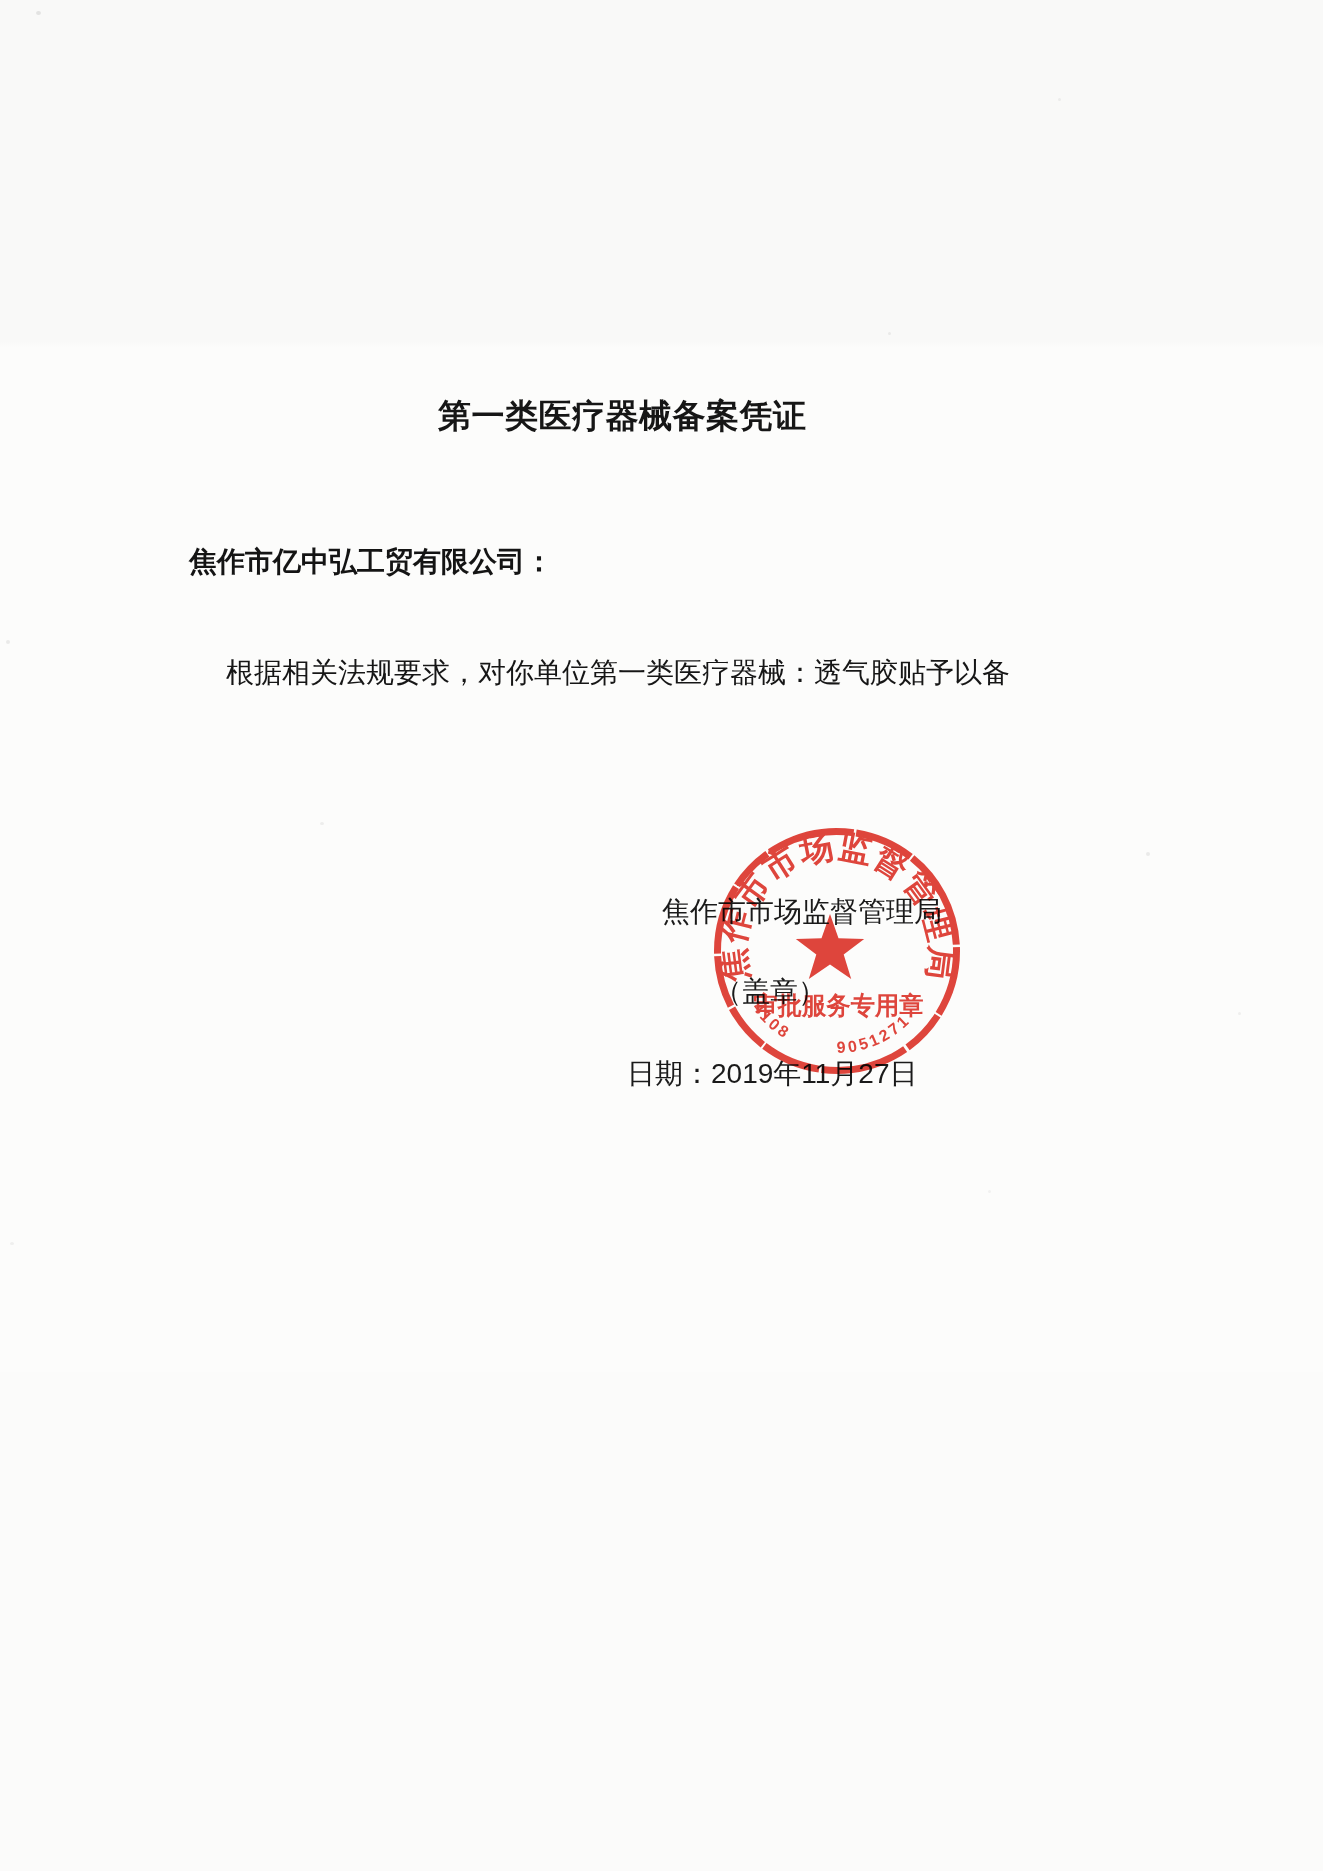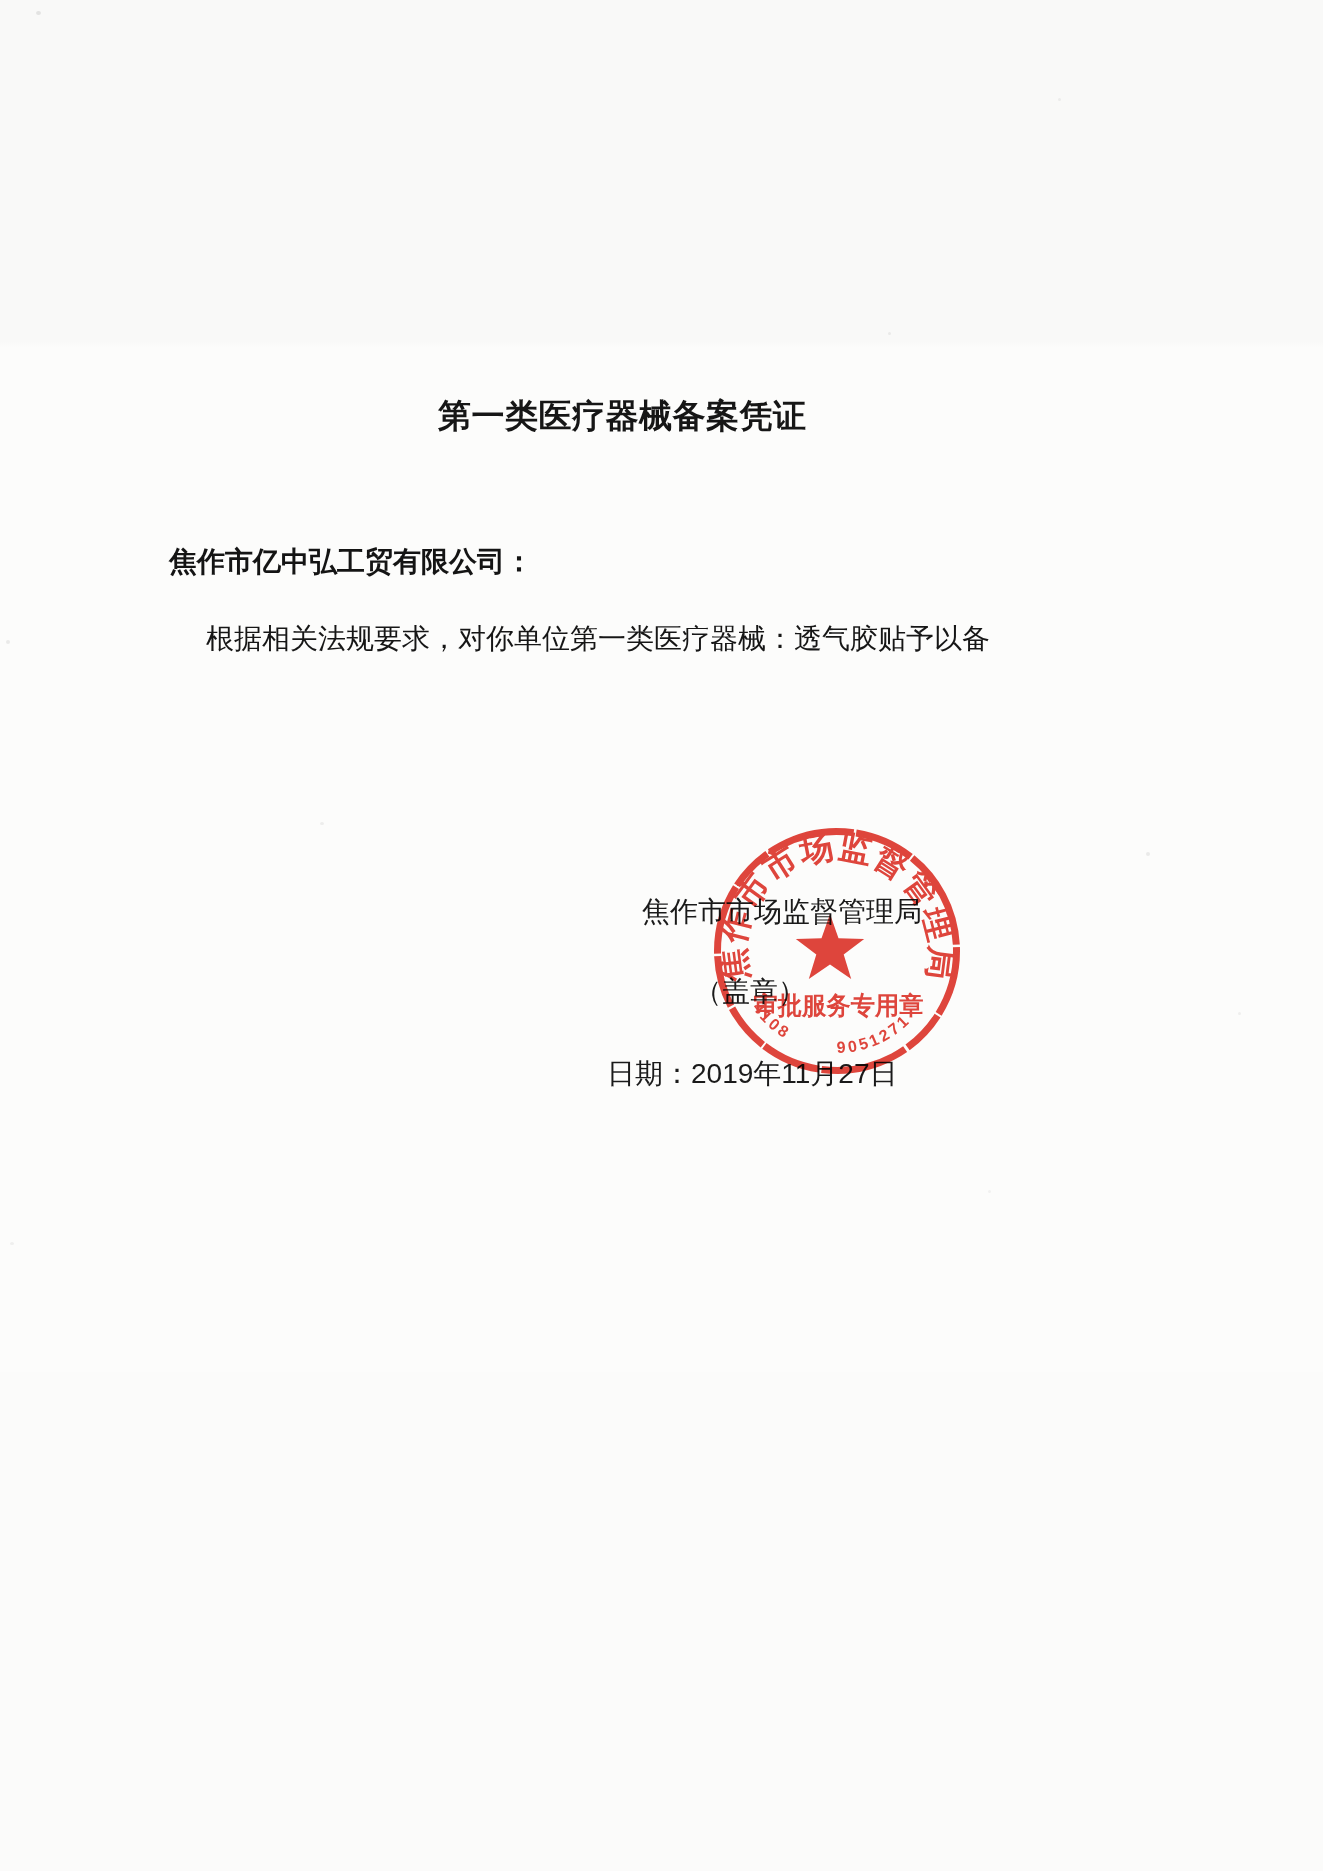--- a/index.html
+++ b/index.html
@@ -5,32 +5,32 @@
   html, body { margin: 0; padding: 0; background: #fbfbfa; }
   #page {
     position: relative;
     width: 1323px;
     height: 1372px;
     overflow: hidden;
     background: linear-gradient(180deg, #f9f9f8 0%, #f9f9f8 24.9%, #fcfcfb 25.3%, #fcfcfb 100%);
     font-family: "Liberation Sans", "DejaVu Sans", sans-serif;
     color: #1c1c1c;
   }
-  .abs { position: absolute; white-space: nowrap; }
+  .abs { position: absolute; white-space: nowrap; margin-left: 20px; }
   #title {
     left: 438px; top: 394px;
     font-size: 33px; font-weight: 600; letter-spacing: 0.5px;
     margin: 0; color: #161616;
   }
   #salutation {
     left: 169px; top: 543px;
     font-size: 28px; font-weight: 700; color: #141414;
   }
   .bodyline { font-size: 28px; font-weight: 500; color: #161616; }
-  #body1 { left: 206px; top: 620px; }
+  #body1 { left: 206px; top: 654px; }
   #body2 { left: 168px; top: 669px; }
   #issuer   { left: 642px; top: 893px;  font-size: 28px; font-weight: 500; color: #1a1a1a; }
   #sealnote { left: 694px; top: 973px;  font-size: 28px; font-weight: 500; color: #1a1a1a; }
   #dateline { left: 607px; top: 1055px; font-size: 28px; font-weight: 500; color: #1a1a1a; }
   #stamp {
     position: absolute;
     left: 712px; top: 826px;
     width: 250px; height: 250px;
     mix-blend-mode: multiply;
     opacity: 0.93;

